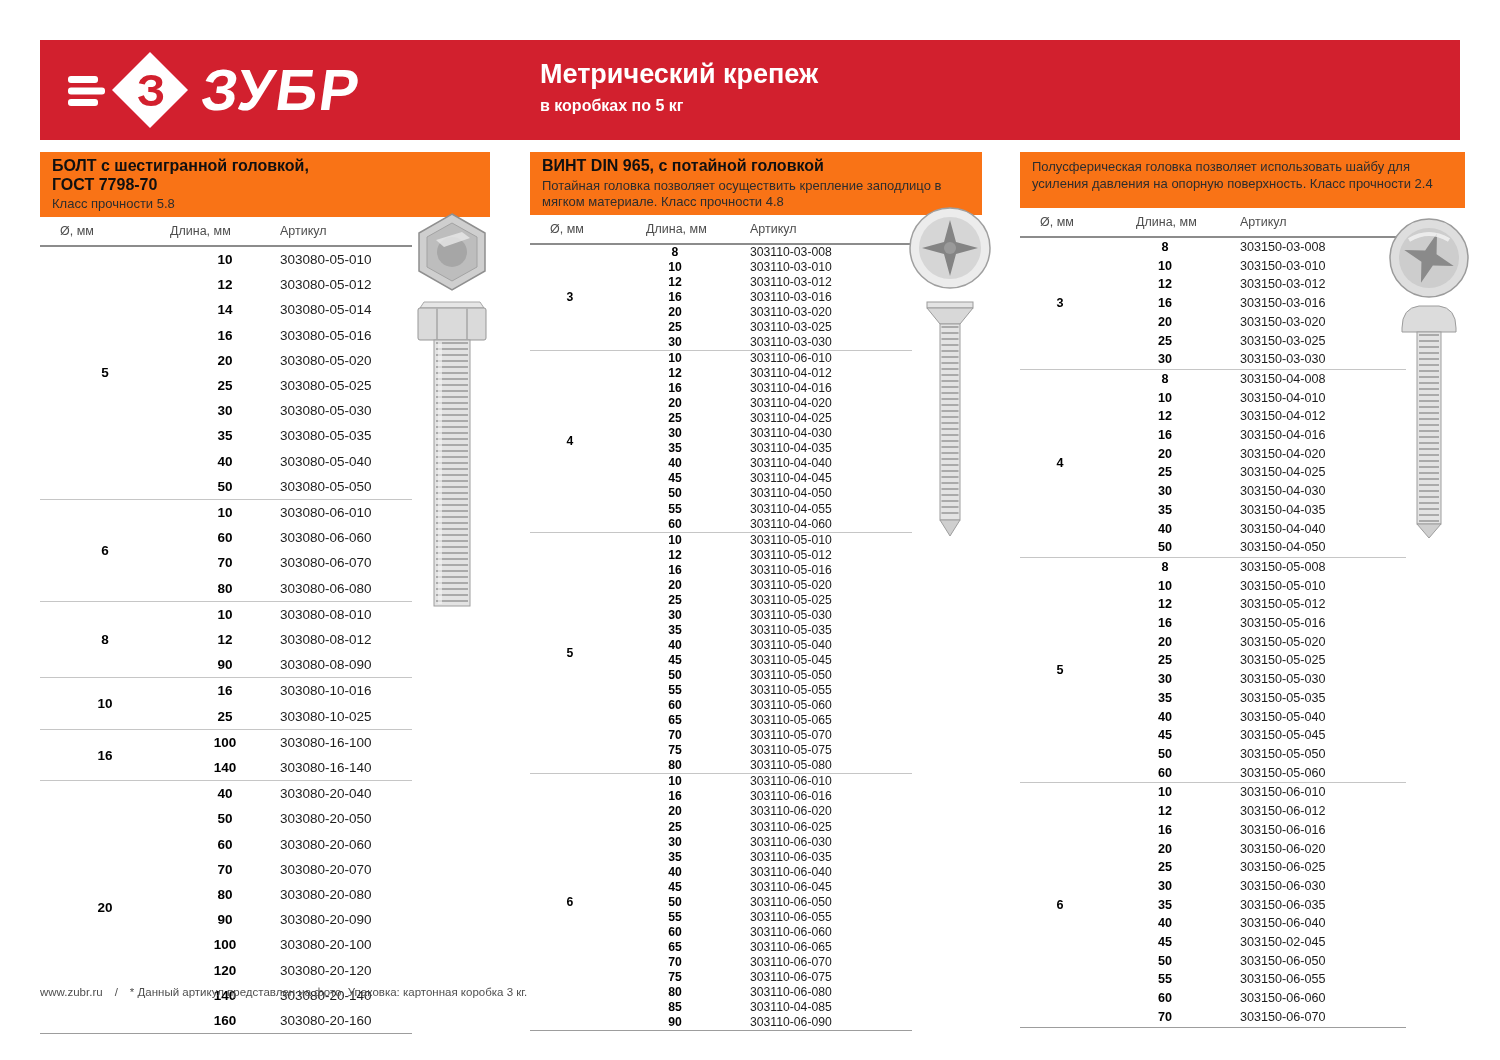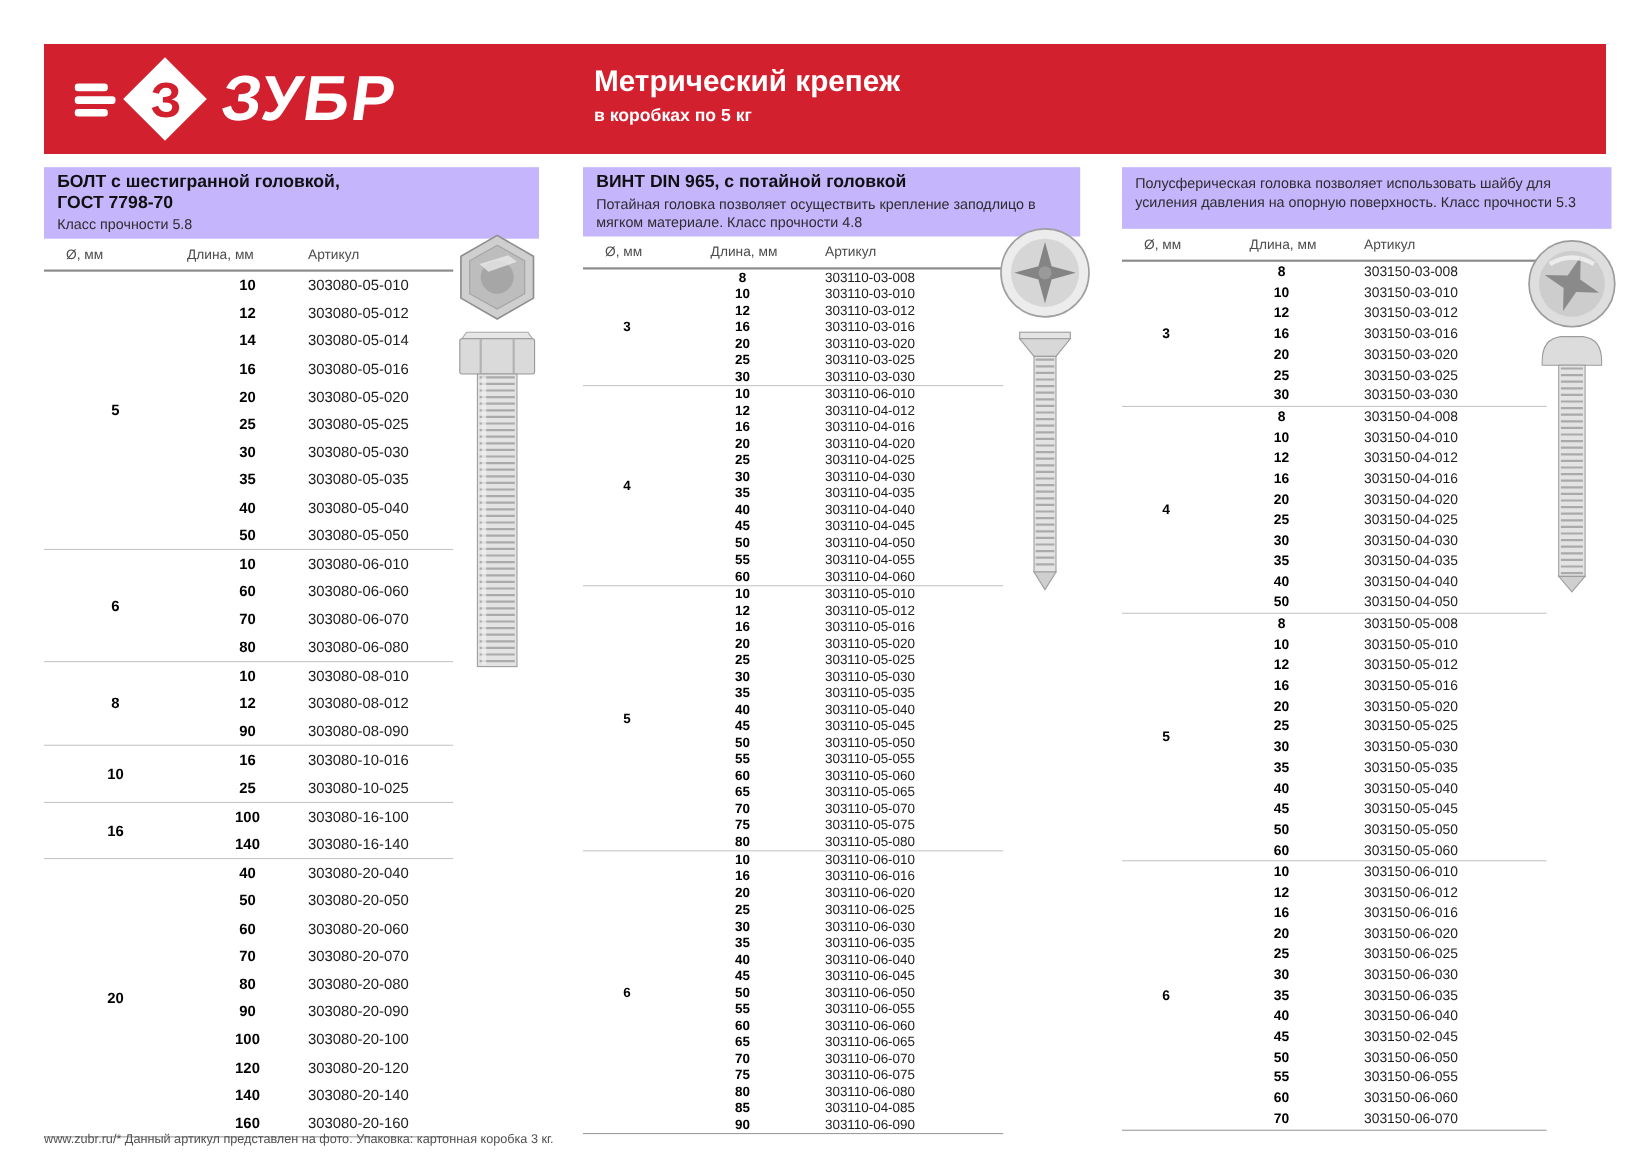--- a/index.html
+++ b/index.html
@@ -23,21 +23,21 @@
   .banner-titles { position:absolute; left:500px; top:20px; color:#fff; }
   .banner-title { font-size:27px; font-weight:bold; line-height:1.1; }
   .banner-sub { font-size:16px; margin-top:7px; font-weight:bold; }
 
   
   .tcol { position:absolute; top:152px; }
   #t1 { left:40px;  width:450px; }
   #t2 { left:530px; width:452px; }
   #t3 { left:1020px; width:445px; }
 
-  .title-block { background:#c4b5fd; padding:5px 12px 4px; min-height:56px; }
+  .title-block { background:#f97316; padding:5px 12px 4px; min-height:56px; }
   .title-block h2 { font-size:16px; line-height:1.17; color:#101010; white-space:pre-line; }
   .title-block .desc { font-size:13px; line-height:1.27; color:#2d2d2d; margin-top:2px; }
 
   .cols-header {
     display:grid; align-items:end; height:30px; padding-bottom:7px;
     color:#4d4d4d; font-size:12.5px;
     border-bottom:2px solid #8c8c8c;
   }
   #t1 .cols-header, #t1 .grp { grid-template-columns:130px 110px 1fr; }
   #t2 .cols-header, #t2 .grp,
@@ -69,22 +69,22 @@
   #t3 .dcell { font-size:12.6px; }
 
   
   .photo { position:absolute; width:84px; }
   #t1 .photo { right:-4px; top:60px; }
   #t2 .photo { right:-10px; top:54px; }
   #t3 .photo { right:-6px; top:66px; }
 
   
   .footer {
-    position:absolute; left:40px; top:1030px; font-size:11.5px; color:#4f4f4f;
-    display:flex; align-items:center;
+    position:absolute; left:40px; top:986px; font-size:11.5px; color:#4f4f4f;
+    display:flex; gap:12px; align-items:center;
   }
 </style>
 </head>
 <body>
 
 <header class="banner">
   <div class="logo">
     <svg class="logo-mark" width="124" height="80" viewBox="-44 0 124 80" xmlns="http://www.w3.org/2000/svg">
       <rect x="-42" y="26" width="30" height="7" rx="3" fill="#ffffff"></rect>
       <rect x="-42" y="37.5" width="37" height="7" rx="3" fill="#ffffff"></rect>
@@ -354,21 +354,21 @@
       <polygon points="19,102 65,102 52,118 32,118" fill="#d8d8d8" stroke="#9c9c9c"></polygon>
       <rect x="32" y="118" width="20" height="196" fill="#e3e3e3" stroke="#9e9e9e"></rect>
       <line x1="42" y1="120" x2="42" y2="312" stroke="#aaaaaa" stroke-width="17" stroke-dasharray="2 4"></line>
       <polygon points="32,314 52,314 42,330" fill="#cfcfcf" stroke="#9e9e9e"></polygon>
     </svg>
   </div>
 </section>
 
 <section class="tcol" id="t3">
   <div class="title-block">
-    <p class="desc">Полусферическая головка позволяет использовать шайбу для усиления давления на опорную поверхность. Класс прочности 5.3</p>
+    <p class="desc">Полусферическая головка позволяет использовать шайбу для усиления давления на опорную поверхность. Класс прочности 2.4</p>
   </div>
   <div class="cols-header">
     <span class="h-d">Ø, мм</span>
     <span class="h-l">Длина, мм</span>
     <span class="h-a">Артикул</span>
   </div>
   <div class="tbody">
       <div class="grp">
         <div class="dcell" style="grid-row: 1 / span 7;">3</div>
         <div class="lcell">8</div>

